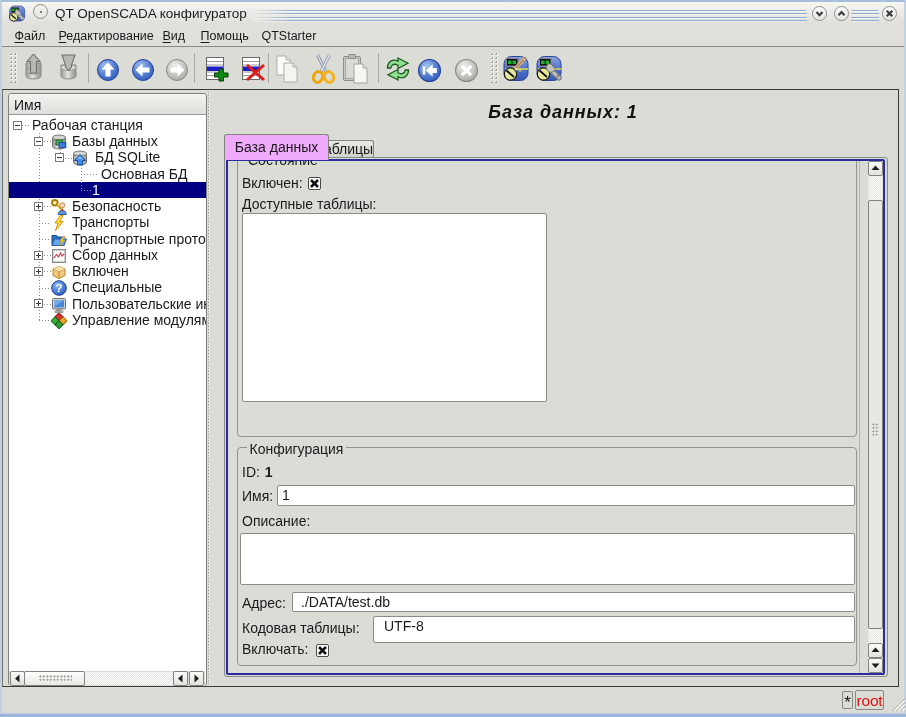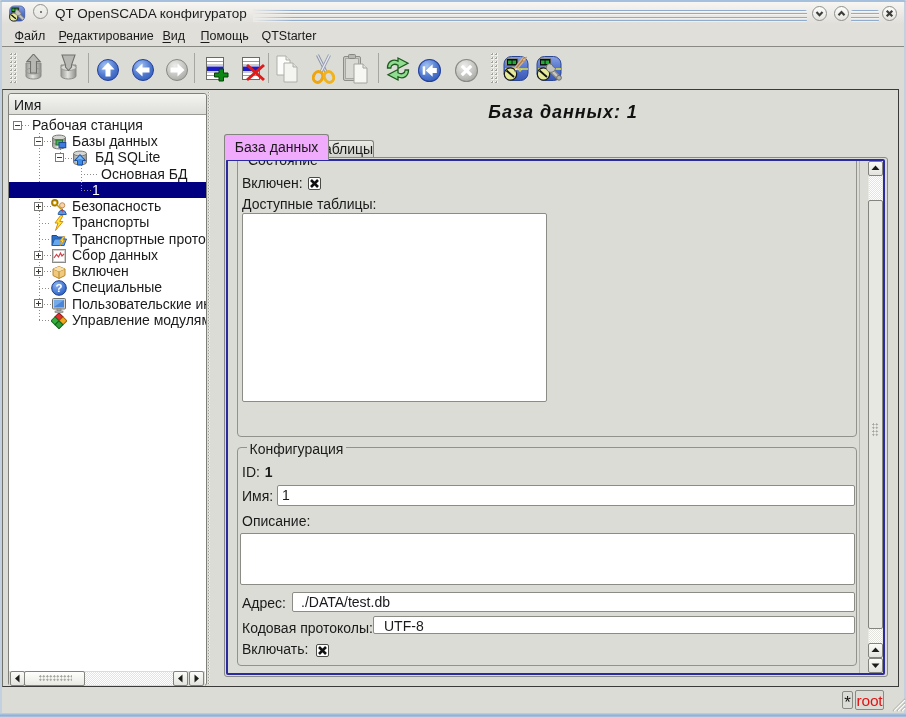--- a/index.html
+++ b/index.html
@@ -423,22 +423,22 @@
 
     <div class="gbox abs" style="left:12px;top:287px;width:620px;height:219px"></div>
     <div class="abs glabel" style="left:21.5px;top:281px">Конфигурация</div>
     <div class="abs" style="left:17px;top:304px">ID: <b style="padding-left:1px">1</b></div>
     <div class="abs" style="left:17px;top:328px">Имя:</div>
     <div class="inp abs" style="left:52px;top:325px;width:578px;height:21px">1</div>
     <div class="abs" style="left:17px;top:353px">Описание:</div>
     <div class="abs" style="left:15px;top:373px;width:615px;height:52px;background:#fff;border:1px solid #8c8c87;border-radius:2px"></div>
     <div class="abs" style="left:17px;top:435px">Адрес:</div>
     <div class="inp abs" style="left:67px;top:432px;width:563px;height:20px;padding-left:8px">./DATA/test.db</div>
-    <div class="abs" style="left:17px;top:460px">Кодовая протоколы:</div>
-    <div class="inp abs" style="left:148px;top:456px;width:482px;height:18px;padding-left:10px">UTF-8</div>
+    <div class="abs" style="left:17px;top:460px">Кодовая таблицы:</div>
+    <div class="inp abs" style="left:148px;top:456px;width:482px;height:27px;padding-left:10px">UTF-8</div>
     <div class="abs" style="left:17px;top:481px">Включать:</div>
     <div class="cb abs" style="left:91px;top:484px"></div>
     <svg class="abs" style="left:91px;top:484px" width="13" height="13" viewBox="0 0 13 13">
           <path d="M3 3 L10 10 M10 3 L3 10" stroke="#111" stroke-width="2.6"></path>
         </svg>
 
     <div class="abs" style="left:643px;top:1px;width:15px;height:512px;background:#e8e8e3">
       <div class="sbtn abs" style="left:0;top:0;width:15px;height:15px"></div>
       <svg class="abs" style="left:0;top:0" width="15" height="15" viewBox="0 0 15 15">
             <path d="M3.5 9 L7.5 4.5 L11.5 9 Z" fill="#1c1c1a"></path>

